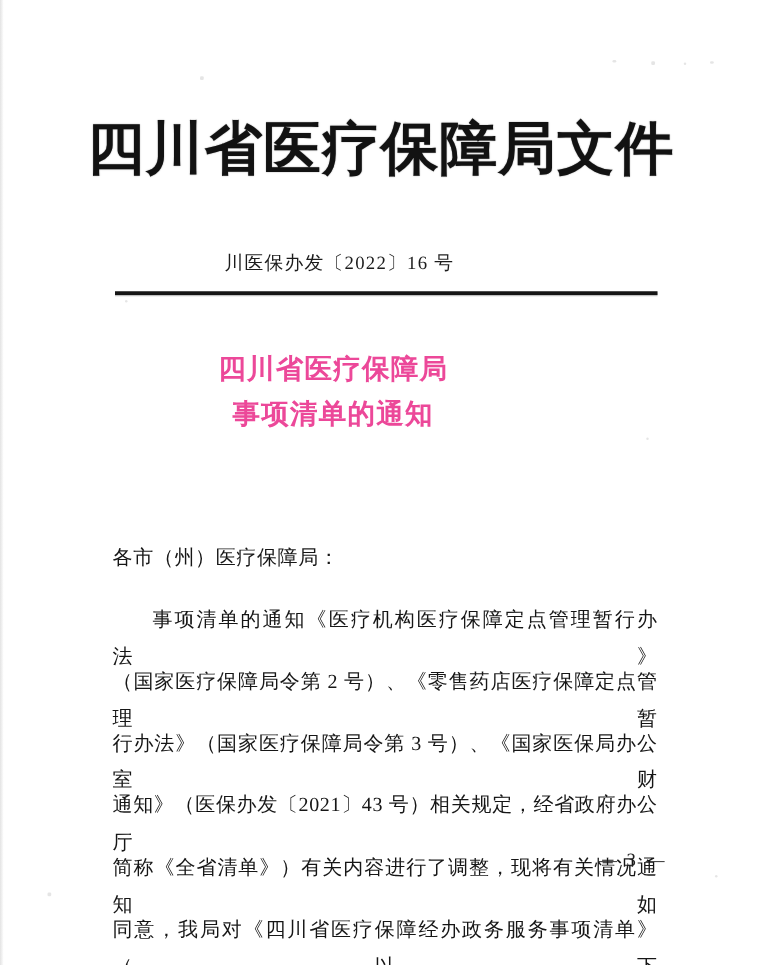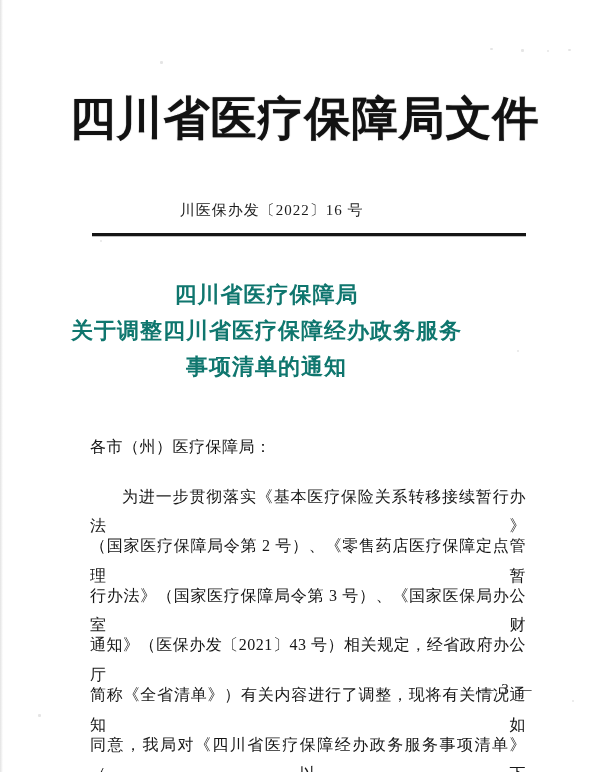--- a/index.html
+++ b/index.html
@@ -53,21 +53,21 @@
     background: #151515;
     box-shadow: 0 1px 0 rgba(0,0,0,0.25);
   }
   .notice-title {
     position: absolute;
     left: 0; top: 277px; width: 533px;
     text-align: center;
     font-weight: bold;
     font-size: 22px;
     line-height: 36px;
-    color: #0f766e;
+    color: #ec4899;
     letter-spacing: 1px;
   }
   .body-block {
     position: absolute;
     left: 90px; top: 412px;
     width: 436px;
     font-size: 16px;
     line-height: 29.6px;
     color: #161616;
     letter-spacing: 0.5px;
@@ -111,27 +111,26 @@
   <div class="edge-right"></div>
 
   <div class="agency-head">四川省医疗保障局文件</div>
 
   <div class="doc-no">川医保办发〔2022〕16 号</div>
 
   <div class="rule"></div>
 
   <div class="notice-title">
     <div>四川省医疗保障局</div>
-    <div>关于调整四川省医疗保障经办政务服务</div>
     <div>事项清单的通知</div>
   </div>
 
   <div class="body-block">
     <div class="body-line">各市（州）医疗保障局：</div>
-    <div class="body-line fill indent">为进一步贯彻落实《基本医疗保险关系转移接续暂行办法》</div>
+    <div class="body-line fill indent">事项清单的通知《医疗机构医疗保障定点管理暂行办法》</div>
     <div class="body-line fill">（国家医疗保障局令第 2 号）、《零售药店医疗保障定点管理暂</div>
     <div class="body-line fill">行办法》（国家医疗保障局令第 3 号）、《国家医保局办公室财</div>
     <div class="body-line fill">通知》（医保办发〔2021〕43 号）相关规定，经省政府办公厅</div>
     <div class="body-line fill">简称《全省清单》）有关内容进行了调整，现将有关情况通知如</div>
     <div class="body-line fill">同意，我局对《四川省医疗保障经办政务服务事项清单》（以下</div>
     <div class="body-line">下。</div>
   </div>
 
   <div class="page-no">— 3 —</div>
 

